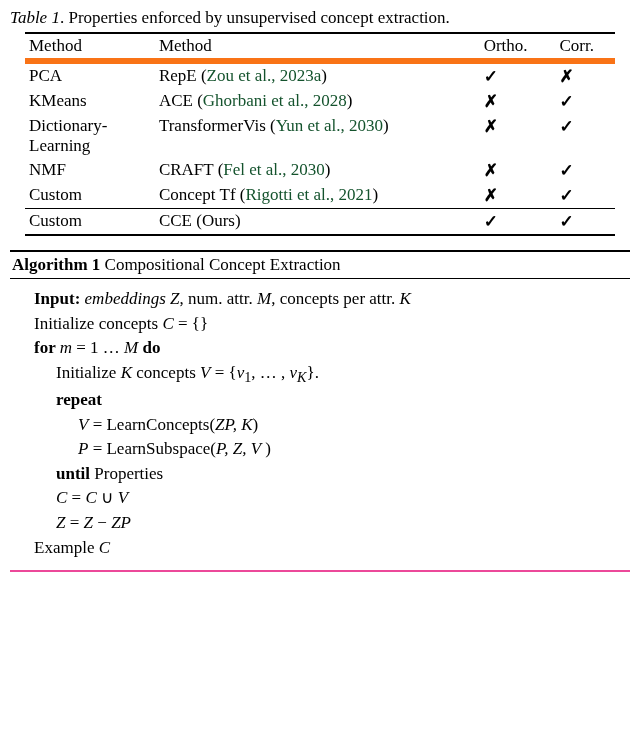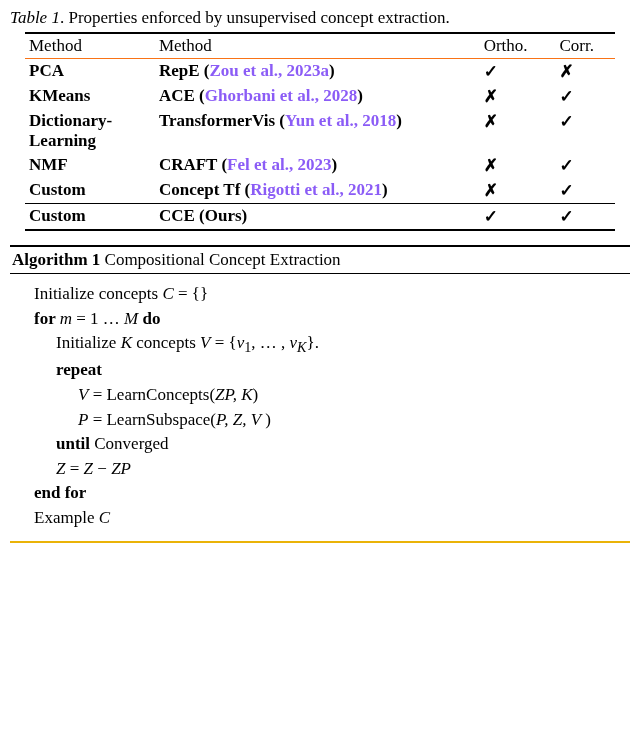--- a/index.html
+++ b/index.html
@@ -26,50 +26,49 @@
   table.tbl {
     border-collapse: collapse;
     width: 590px;
     margin: 0 auto 14px auto;
   }
   table.tbl th, table.tbl td {
     text-align: left;
     padding: 2px 8px 2px 4px;
     font-size: 17px;
     vertical-align: top;
-    font-weight: bold;
   }
   table.tbl thead tr th {
     border-top: 2px solid #000;
-    border-bottom: 1px solid #f97316;
+    border-bottom: 6px solid #f97316;
     font-weight: normal;
   }
   table.tbl tbody tr.section-end td {
     border-bottom: 1px solid #000;
   }
   table.tbl tbody tr.last td {
     border-bottom: 2px solid #000;
   }
   .cite {
-    color: #8b5cf6;
+    color: #14532d;
   }
   .check {
     font-weight: bold;
   }
   .cross {
     font-weight: bold;
   }
   .col-method { width: 120px; }
   .col-example { width: 300px; }
   .col-ortho  { width: 70px; }
   .col-corr   { width: 55px; }
 
   .algo-box {
     border-top: 2px solid #000;
-    border-bottom: 2px solid #eab308;
+    border-bottom: 2px solid #ec4899;
     width: 620px;
     margin: 0 auto;
     padding: 0;
   }
   .algo-title {
     border-bottom: 1px solid #000;
     padding: 3px 2px 3px 2px;
     font-size: 17px;
   }
   .algo-title b { font-weight: bold; }
@@ -116,27 +115,27 @@
       <td class="cross">✗</td>
     </tr>
     <tr>
       <td>KMeans</td>
       <td><span>ACE (</span><span class="cite">Ghorbani et al., 2028</span><span>)</span></td>
       <td class="cross">✗</td>
       <td class="check">✓</td>
     </tr>
     <tr>
       <td>Dictionary-Learning</td>
-      <td><span>TransformerVis (</span><span class="cite">Yun et al., 2018</span><span>)</span></td>
+      <td><span>TransformerVis (</span><span class="cite">Yun et al., 2030</span><span>)</span></td>
       <td class="cross">✗</td>
       <td class="check">✓</td>
     </tr>
     <tr>
       <td>NMF</td>
-      <td><span>CRAFT (</span><span class="cite">Fel et al., 2023</span><span>)</span></td>
+      <td><span>CRAFT (</span><span class="cite">Fel et al., 2030</span><span>)</span></td>
       <td class="cross">✗</td>
       <td class="check">✓</td>
     </tr>
     <tr class="section-end">
       <td>Custom</td>
       <td><span>Concept Tf (</span><span class="cite">Rigotti et al., 2021</span><span>)</span></td>
       <td class="cross">✗</td>
       <td class="check">✓</td>
     </tr>
     <tr class="last">
@@ -147,37 +146,42 @@
     </tr>
   </tbody>
 </table>
 
 <div class="algo-box">
   <div class="algo-title">
     <b>Algorithm 1</b><span> Compositional Concept Extraction</span>
   </div>
   <div class="algo-body">
     <div class="algo-line">
+      <b>Input:</b><span class="math"><span> embeddings </span><span>Z</span><span class="rm">, num. attr. </span><span>M</span><span class="rm">, concepts per attr. </span><span>K</span></span>
+    </div>
+    <div class="algo-line">
       <span>Initialize concepts </span><span class="math">C</span><span> = {}</span>
     </div>
     <div class="algo-line">
       <b>for </b><span class="math">m</span><span> = 1 … </span><span class="math">M</span><b> do</b>
     </div>
     <div class="algo-line i1">
       <span>Initialize </span><span class="math">K</span><span> concepts </span><span class="math">V</span><span> = {</span><span class="math">v</span><sub>1</sub><span>, … , </span><span class="math">v</span><sub class="math">K</sub><span>}.</span>
     </div>
     <div class="algo-line i1"><b>repeat</b></div>
     <div class="algo-line i2">
       <span class="math">V</span><span> = LearnConcepts(</span><span class="math">ZP, K</span><span>)</span>
     </div>
     <div class="algo-line i2">
       <span class="math">P</span><span> = LearnSubspace(</span><span class="math">P, Z, V</span><span> )</span>
     </div>
-    <div class="algo-line i1"><b>until </b><span>Converged</span></div>
+    <div class="algo-line i1"><b>until </b><span>Properties</span></div>
+    <div class="algo-line i1">
+      <span class="math">C</span><span> = </span><span class="math">C</span><span> ∪ </span><span class="math">V</span>
+    </div>
     <div class="algo-line i1">
       <span class="math">Z</span><span> = </span><span class="math">Z</span><span> − </span><span class="math">ZP</span>
     </div>
-    <div class="algo-line"><b>end for</b></div>
     <div class="algo-line"><span>Example </span><span class="math">C</span></div>
   </div>
 </div>
 
 </div>
 
 </body></html>

